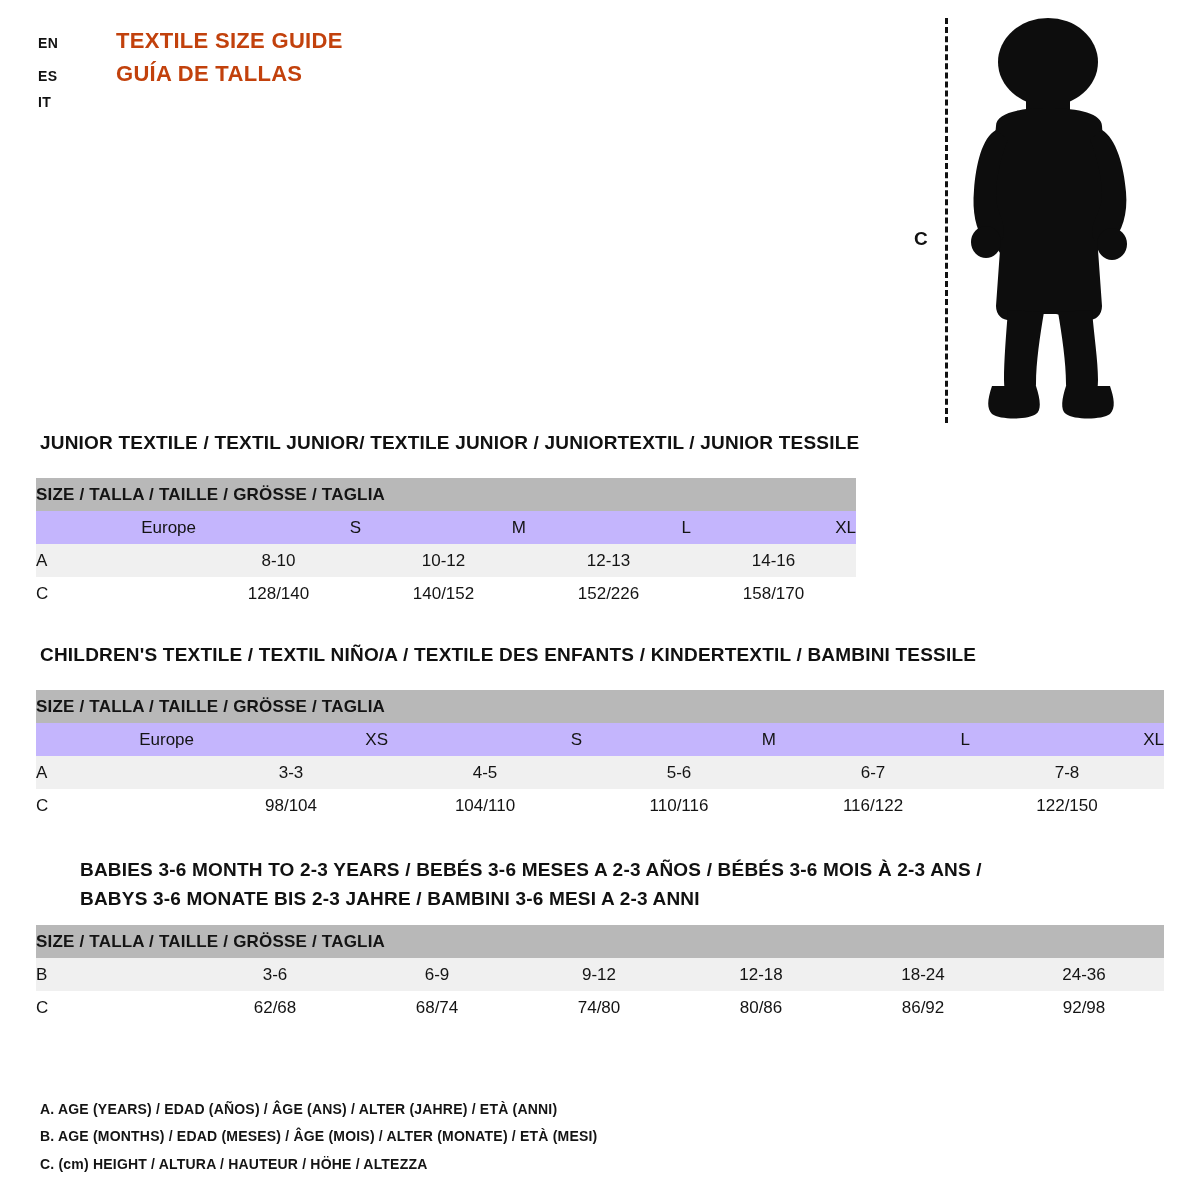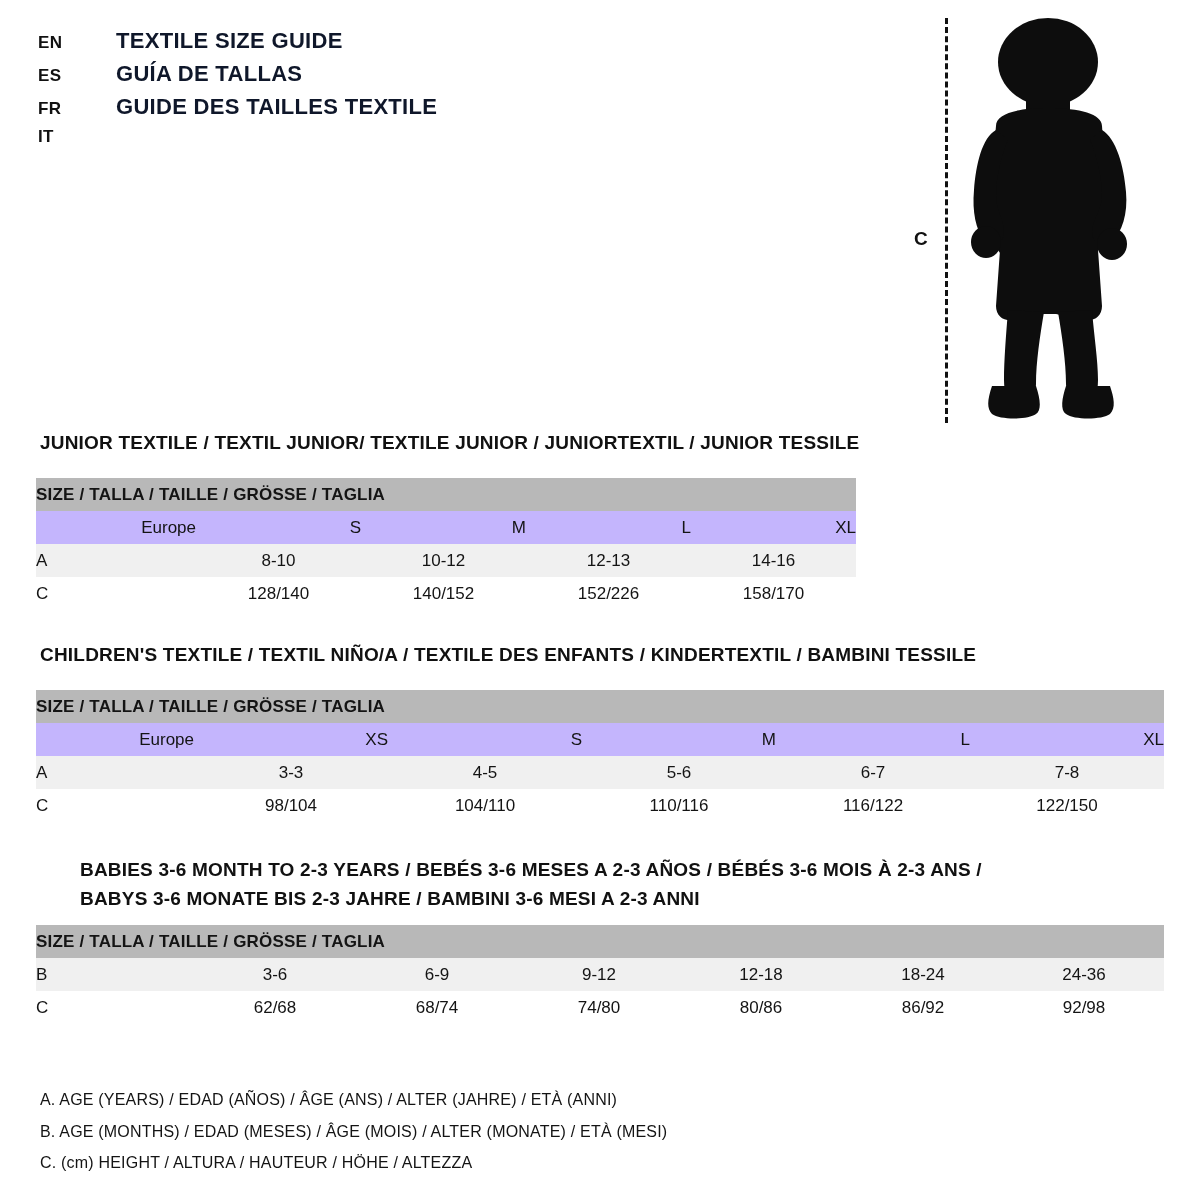--- a/index.html
+++ b/index.html
@@ -30,30 +30,30 @@
     top: 28px;
     width: 620px;
   }
   .lang-row {
     display: flex;
     align-items: baseline;
     height: 33px;
   }
   .lang-code {
     width: 78px;
-    font-size: 17px;
+    font-size: 14px;
     font-weight: bold;
     letter-spacing: 0.4px;
     color: #111111;
   }
   .lang-title {
     font-size: 22px;
     font-weight: bold;
     letter-spacing: 0.3px;
-    color: #0f172a;
+    color: #c2410c;
     white-space: nowrap;
   }
 
   
   .figure-area {
     position: absolute;
     left: 900px;
     top: 10px;
     width: 280px;
     height: 420px;
@@ -132,45 +132,41 @@
   }
 
   
   .notes {
     position: absolute;
     left: 40px;
     bottom: 22px;
     width: 1000px;
   }
   .note-line {
-    font-size: 16px;
-    font-weight: normal;
+    font-size: 14px;
+    font-weight: bold;
     letter-spacing: 0.2px;
     color: #141414;
     line-height: 1.95;
     white-space: nowrap;
   }
 </style>
 </head>
 <body>
 
 <div class="page">
 
   <div class="lang-block">
     <div class="lang-row">
       <span class="lang-code">EN</span>
       <span class="lang-title">TEXTILE SIZE GUIDE</span>
     </div>
     <div class="lang-row">
       <span class="lang-code">ES</span>
       <span class="lang-title">GUÍA DE TALLAS</span>
-    </div>
-    <div class="lang-row">
-      <span class="lang-code">FR</span>
-      <span class="lang-title">GUIDE DES TAILLES TEXTILE</span>
     </div>
     <div class="lang-row">
       <span class="lang-code">IT</span>
     </div>
   </div>
 
   <div class="figure-area">
     <div class="c-label">C</div>
     <div class="dash-line"></div>
     <svg class="silhouette" width="200" height="410" viewBox="0 0 200 410">

